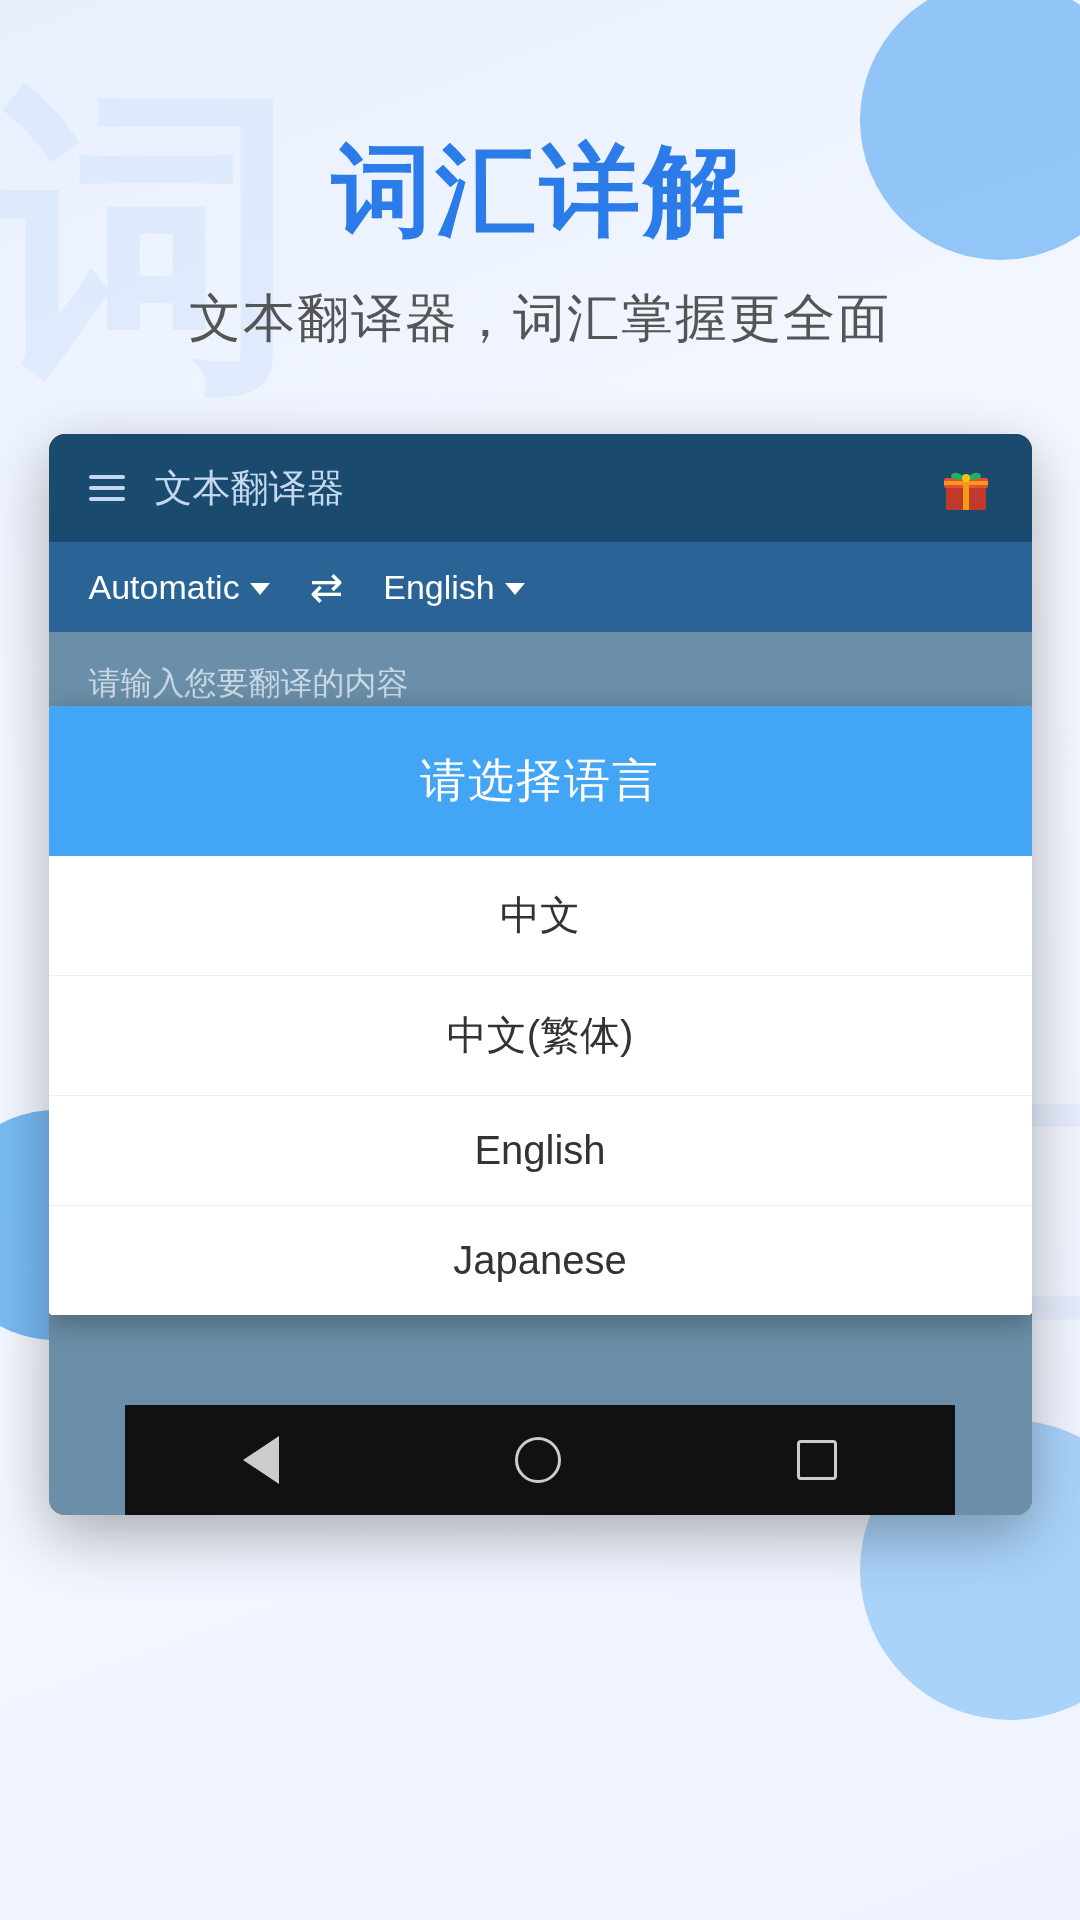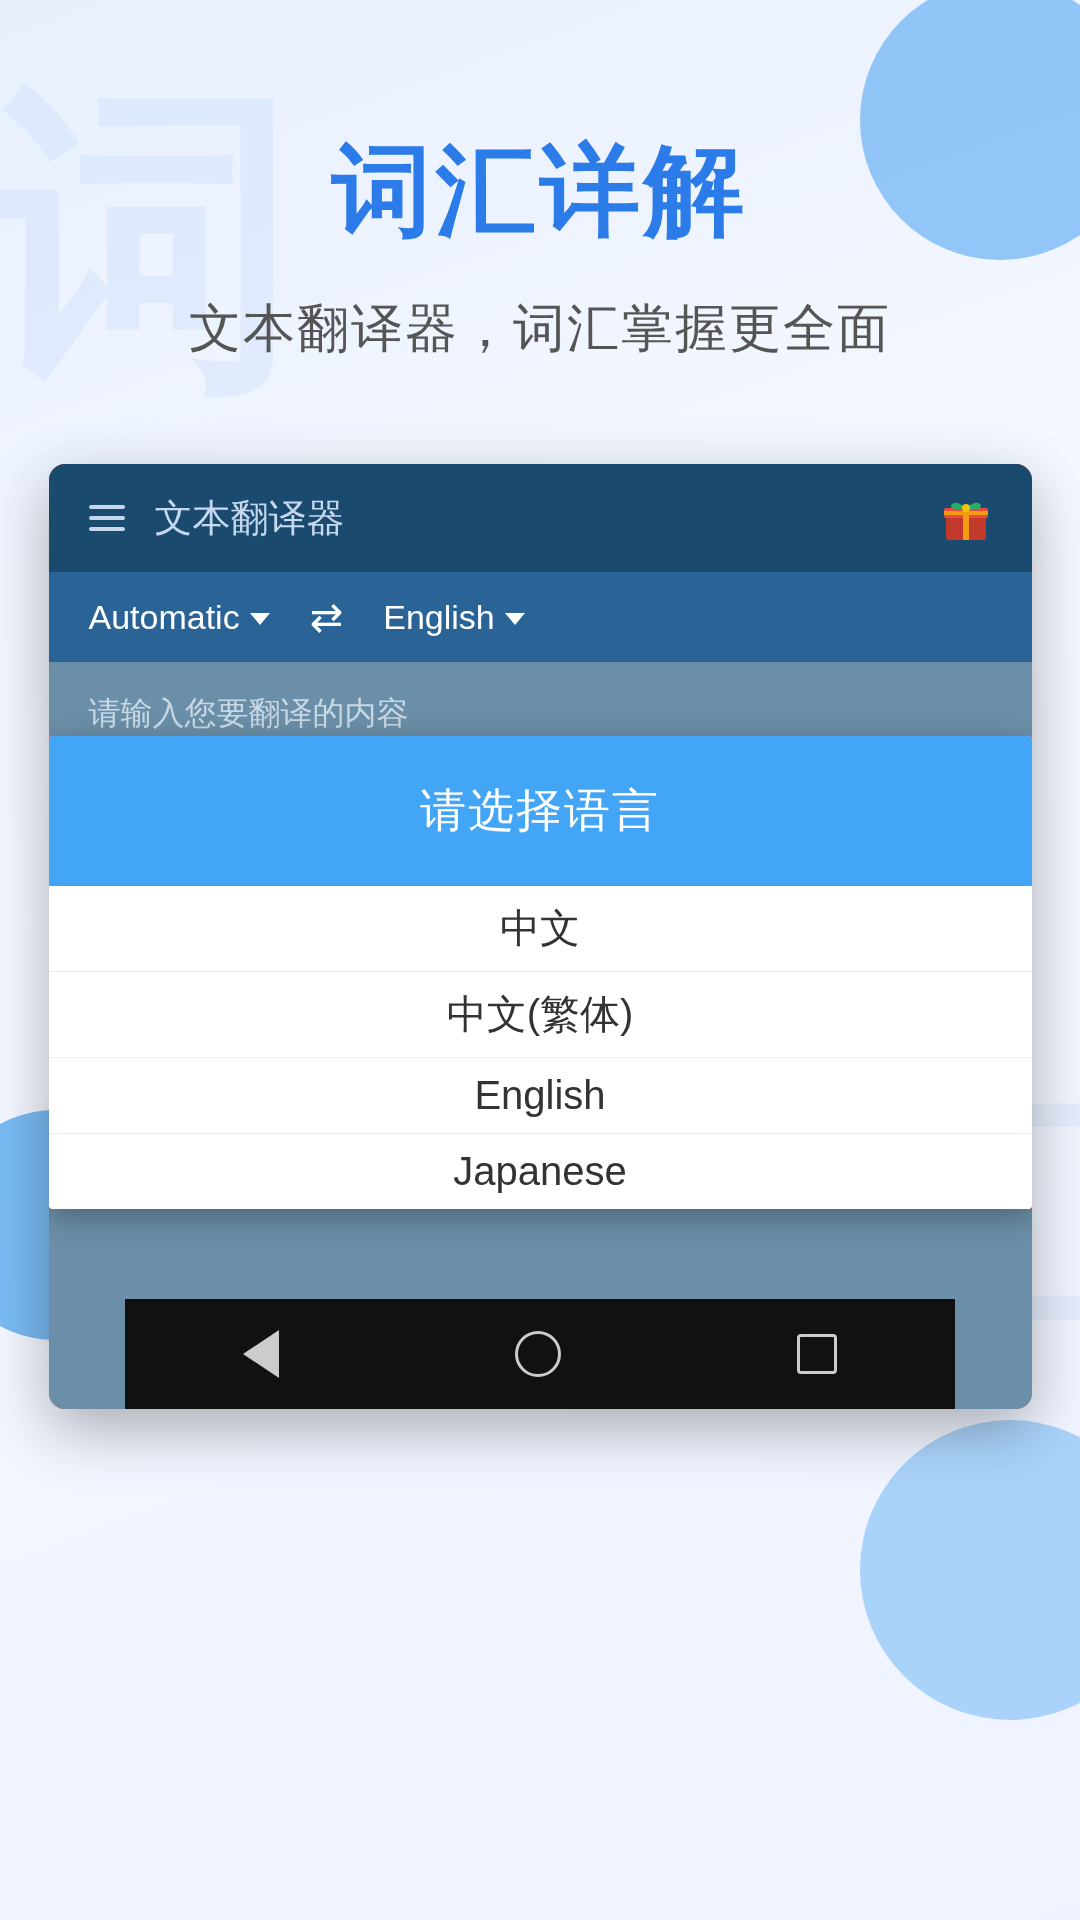--- a/index.html
+++ b/index.html
@@ -80,34 +80,34 @@
       text-align: center;
       padding: 130px 60px 60px;
     }
 
     .page-title {
       font-size: 100px;
       font-weight: 700;
       color: #2b7be8;
       letter-spacing: 4px;
       line-height: 1.2;
-      margin-bottom: 44px;
+      margin-bottom: 34px;
     }
 
     .page-subtitle {
       font-size: 52px;
       color: #555;
       letter-spacing: 2px;
     }
 
     
     .app-container {
       position: relative;
       z-index: 3;
-      margin: 40px auto 0;
+      margin: 20px auto 0;
       width: 983px;
       background: #ef4444;
       border-radius: 16px;
       overflow: hidden;
       box-shadow: 0 20px 60px rgba(0,0,0,0.3);
     }
 
     
     .app-toolbar {
       background: #1a4a6e;
@@ -223,21 +223,21 @@
       color: #fff;
       font-weight: 500;
       letter-spacing: 2px;
     }
 
     .dialog-body {
       background: #fff;
     }
 
     .dialog-item {
-      padding: 15px 40px;
+      padding: 32px 40px;
       text-align: center;
       font-size: 40px;
       color: #333;
       cursor: pointer;
       border-bottom: 1px solid #eee;
       transition: background 0.1s;
     }
 
     .dialog-item:last-child {
       border-bottom: none;

